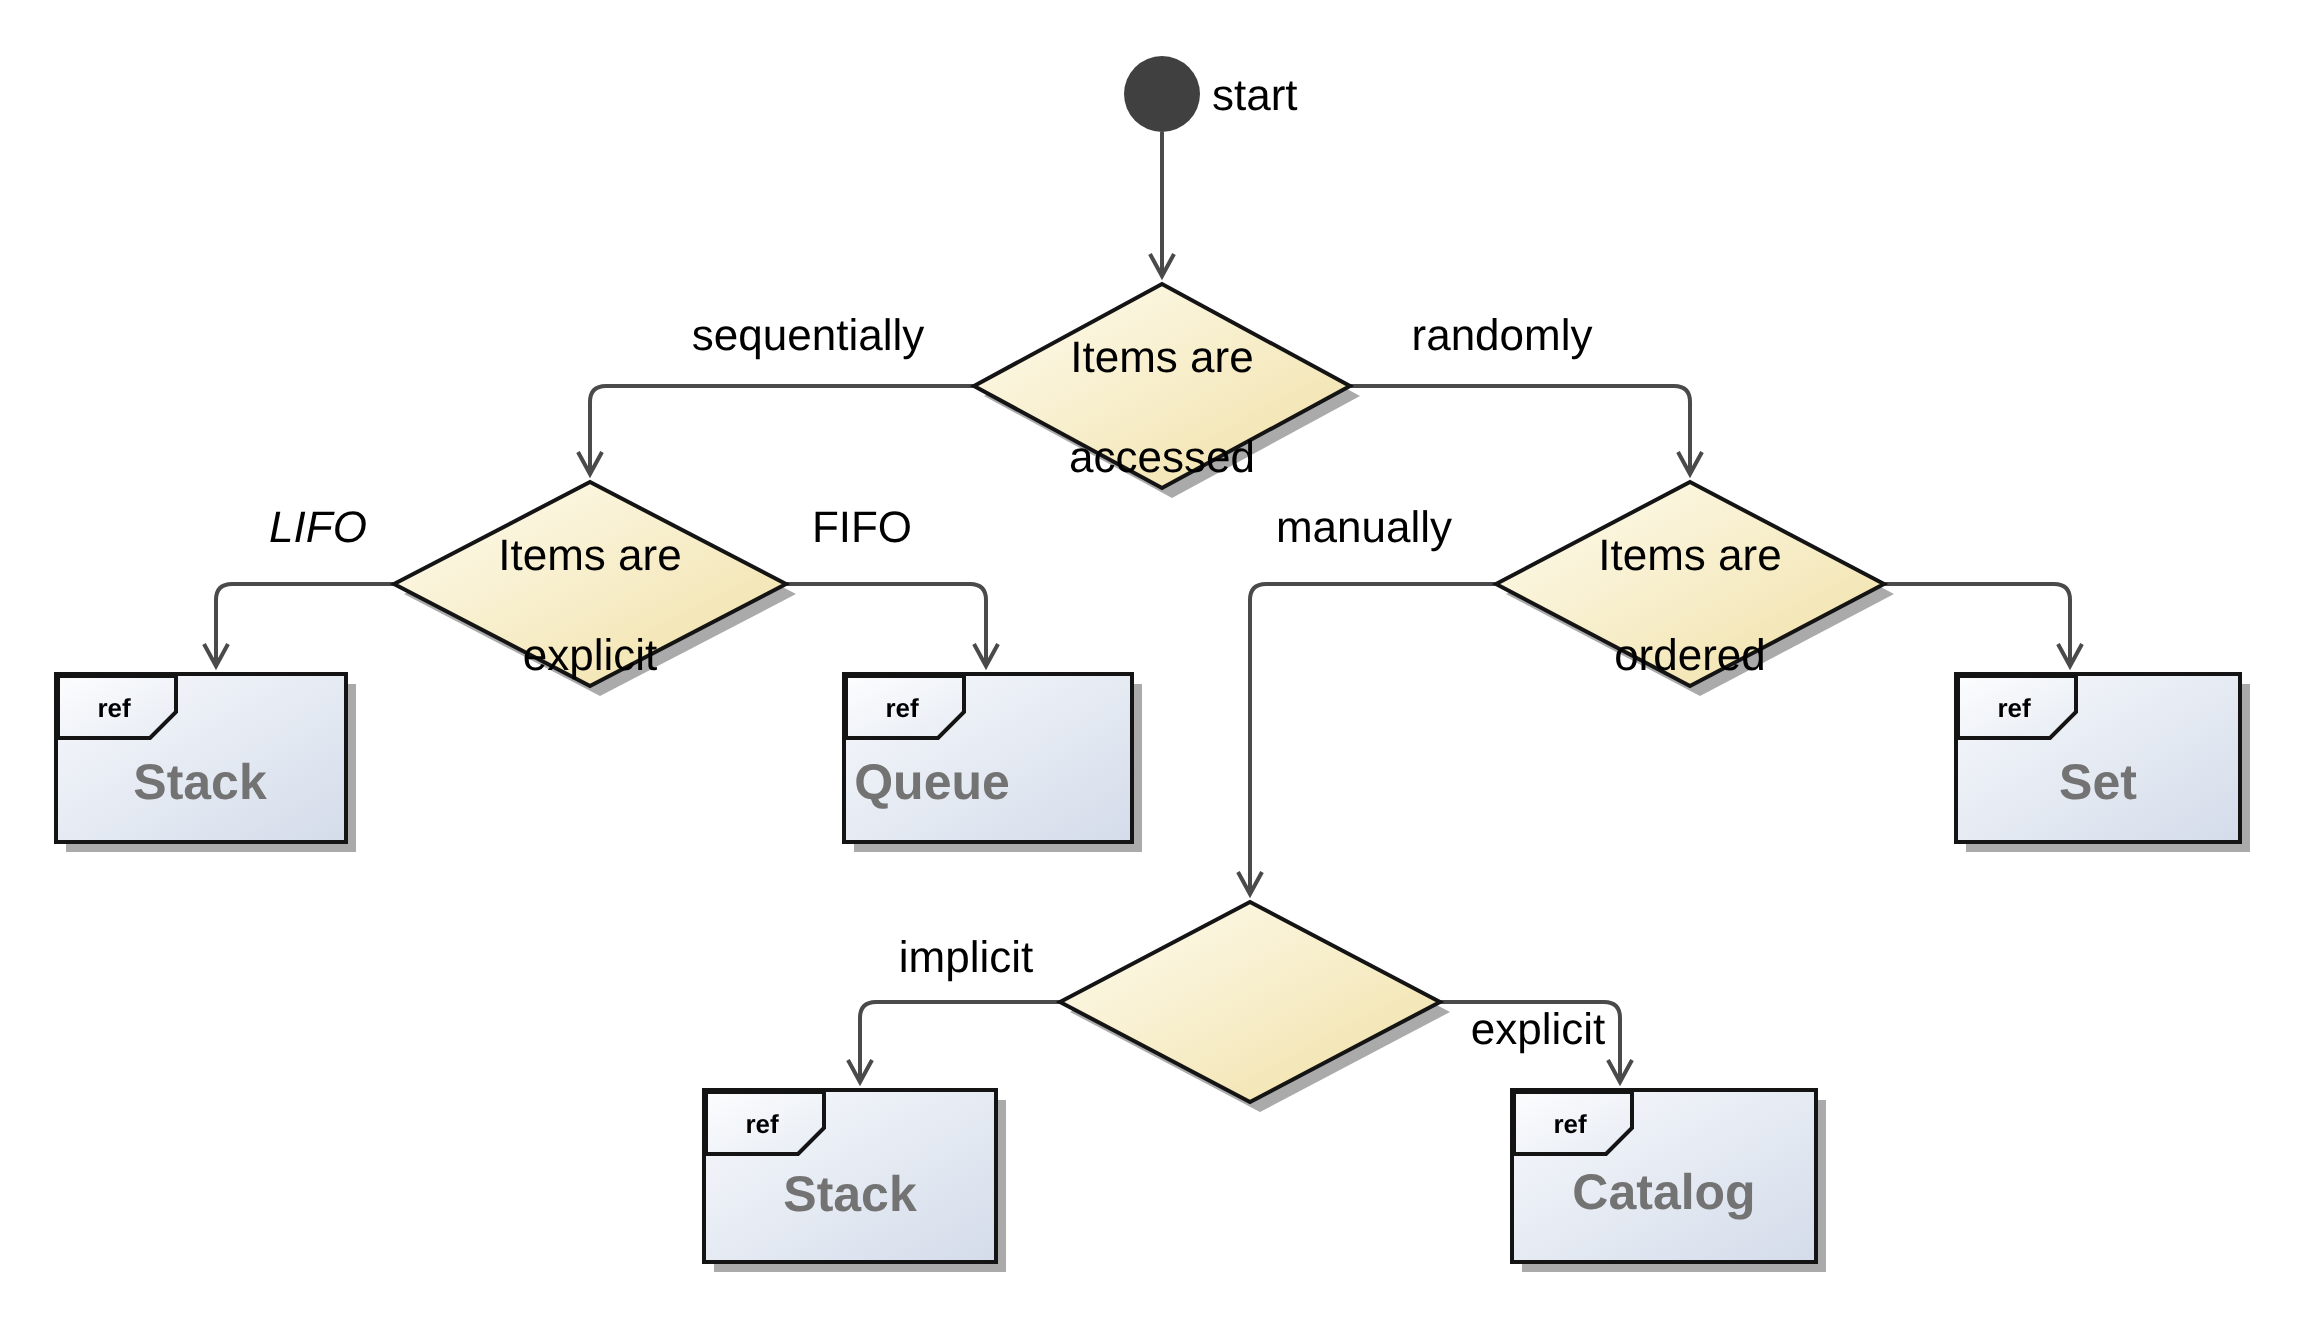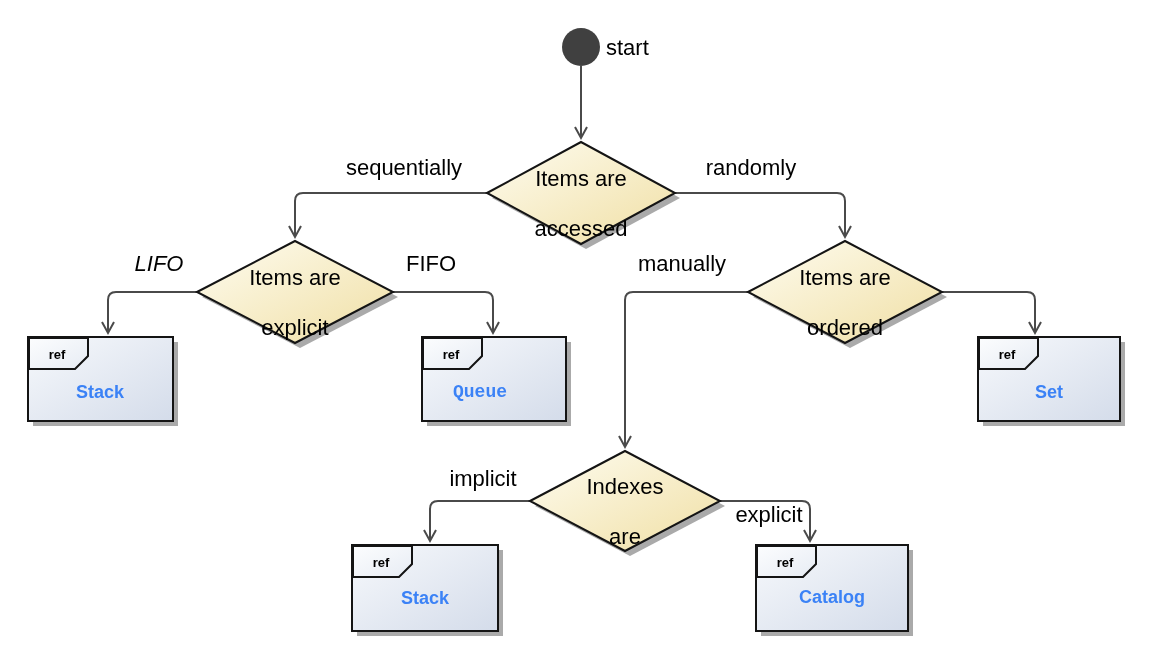--- a/index.html
+++ b/index.html
@@ -27,24 +27,24 @@
     transform: translate(-50%, -50%);
     text-align: center;
     font-size: 22px;
     line-height: 26px;
     color: #000;
   }
   .diamond-text span { display: block; white-space: nowrap; margin-top: 24px; }
   .box-title {
     position: absolute;
     transform: translate(-50%, -50%);
-    font-size: 18px;
+    font-size: 25px;
     font-weight: bold;
     white-space: nowrap;
-    color: #3b82f6;
+    color: #737373;
   }
   .ref-lbl {
     position: absolute;
     transform: translate(-50%, -50%);
     font-size: 13px;
     font-weight: bold;
     color: #000;
   }
 </style>
 </head>
@@ -136,30 +136,26 @@
     <span>accessed</span>
   </div>
   <div class="diamond-text" style="left:295px; top:291px;">
     <span>Items are</span>
     <span>explicit</span>
   </div>
   <div class="diamond-text" style="left:845px; top:291px;">
     <span>Items are</span>
     <span>ordered</span>
   </div>
-  <div class="diamond-text" style="left:625px; top:500px;">
-    <span>Indexes</span>
-    <span>are</span>
-  </div>
 
   <div class="ref-lbl" style="left:57px;  top:354px;">ref</div>
   <div class="ref-lbl" style="left:451px; top:354px;">ref</div>
   <div class="ref-lbl" style="left:1007px;top:354px;">ref</div>
   <div class="ref-lbl" style="left:381px; top:562px;">ref</div>
   <div class="ref-lbl" style="left:785px; top:562px;">ref</div>
 
   <div class="box-title" style="left:100px;  top:392px;">Stack</div>
-  <div class="box-title" style="left:480px;  top:392px;font-family:Liberation Mono, monospace;">Queue</div>
+  <div class="box-title" style="left:466px;  top:392px;">Queue</div>
   <div class="box-title" style="left:1049px; top:392px;">Set</div>
   <div class="box-title" style="left:425px;  top:598px;">Stack</div>
   <div class="box-title" style="left:832px;  top:597px;">Catalog</div>
 
 </div>
 
 </body></html>

